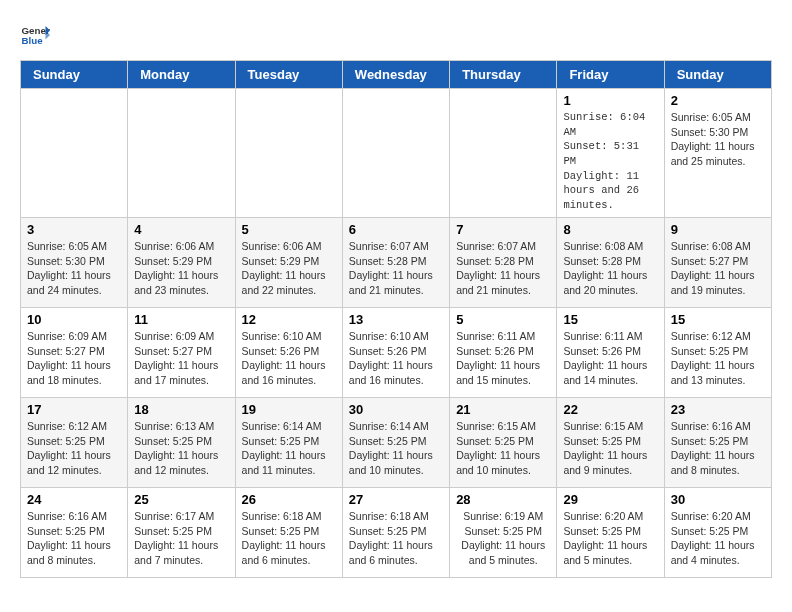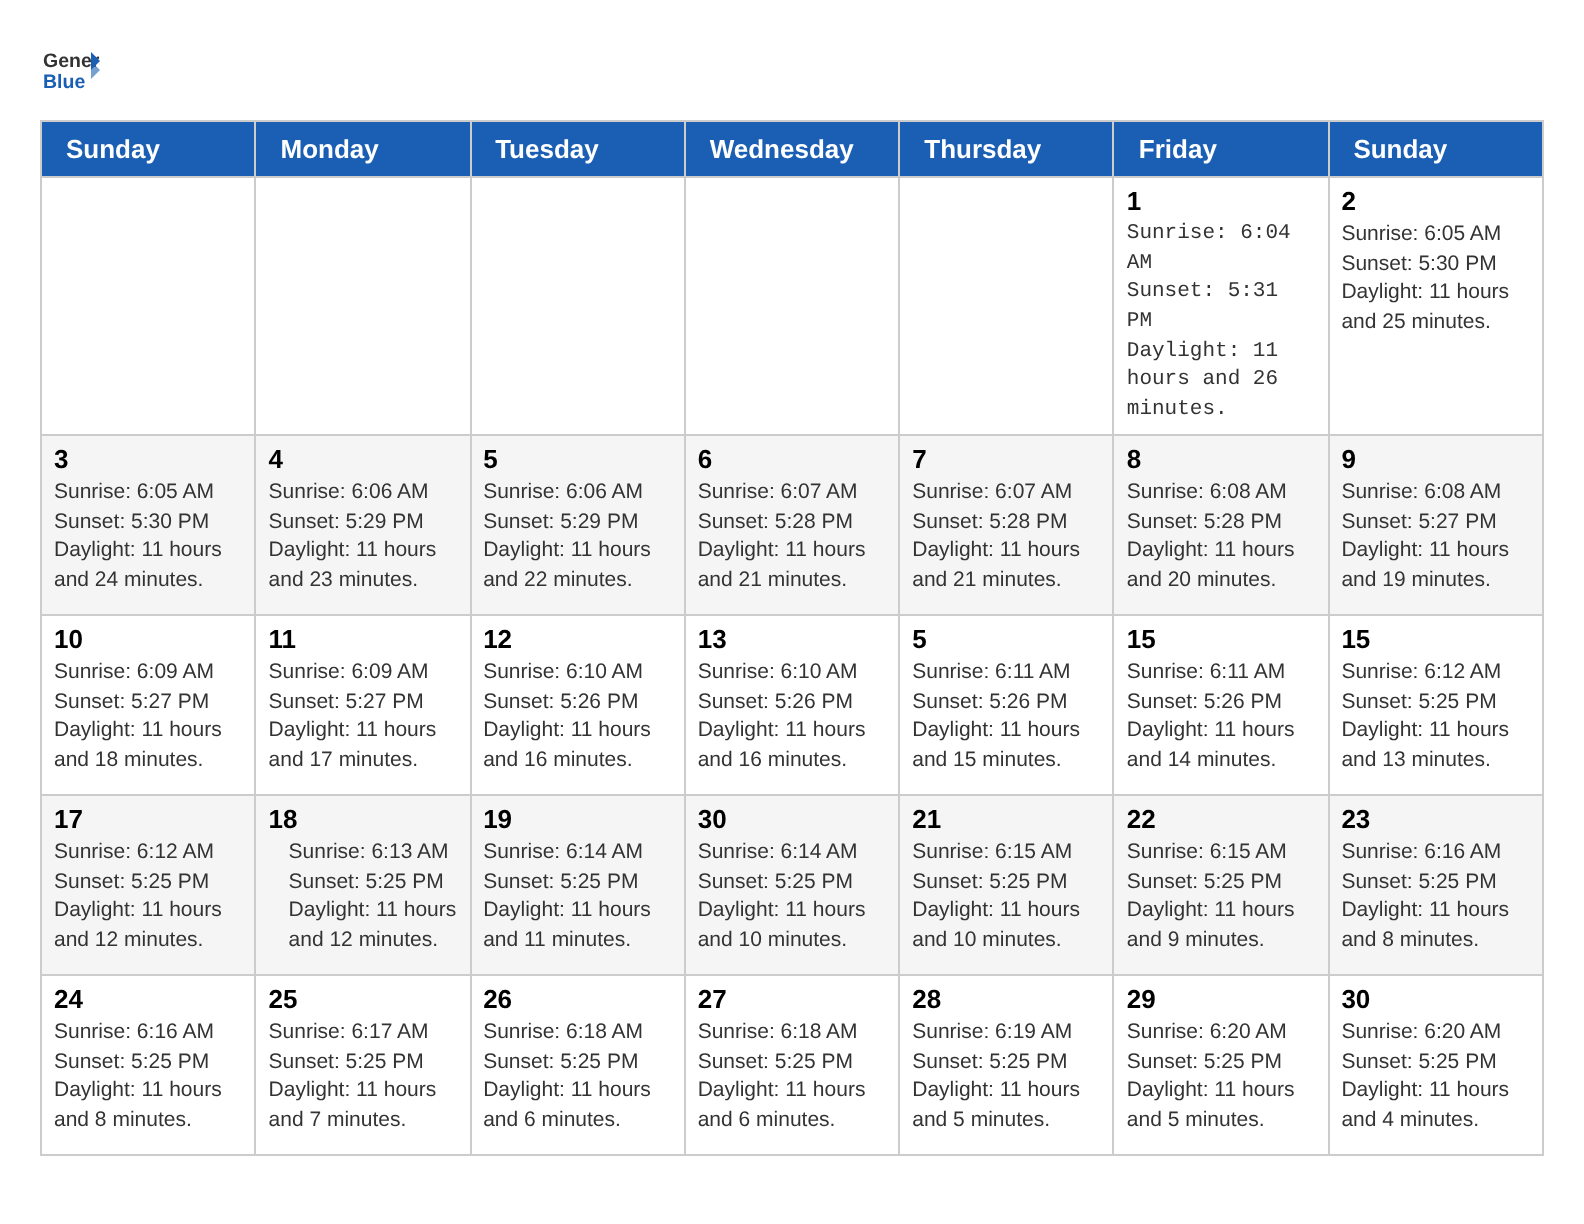--- a/index.html
+++ b/index.html
@@ -216,21 +216,21 @@
       </tr>
       <tr>
         <td>
           <span class="day-number">17</span>
           <div class="day-info" style="white-space: pre-line;">Sunrise: 6:12 AM
 Sunset: 5:25 PM
 Daylight: 11 hours and 12 minutes.</div>
         </td>
         <td>
           <span class="day-number">18</span>
-          <div class="day-info" style="white-space: pre-line; margin-left: 10px;">Sunrise: 6:13 AM
+          <div class="day-info" style="white-space: pre-line;">Sunrise: 6:13 AM
 Sunset: 5:25 PM
 Daylight: 11 hours and 12 minutes.</div>
         </td>
         <td>
           <span class="day-number">19</span>
           <div class="day-info" style="white-space: pre-line;">Sunrise: 6:14 AM
 Sunset: 5:25 PM
 Daylight: 11 hours and 11 minutes.</div>
         </td>
         <td>
@@ -278,21 +278,21 @@
 Daylight: 11 hours and 6 minutes.</div>
         </td>
         <td>
           <span class="day-number">27</span>
           <div class="day-info" style="white-space: pre-line;">Sunrise: 6:18 AM
 Sunset: 5:25 PM
 Daylight: 11 hours and 6 minutes.</div>
         </td>
         <td>
           <span class="day-number">28</span>
-          <div class="day-info" style="white-space: pre-line;">Sunrise: 6:19 AM
+          <div class="day-info" style="white-space: pre-line; text-align: center;">Sunrise: 6:19 AM
 Sunset: 5:25 PM
 Daylight: 11 hours and 5 minutes.</div>
         </td>
         <td>
           <span class="day-number">29</span>
           <div class="day-info" style="white-space: pre-line;">Sunrise: 6:20 AM
 Sunset: 5:25 PM
 Daylight: 11 hours and 5 minutes.</div>
         </td>
         <td>

